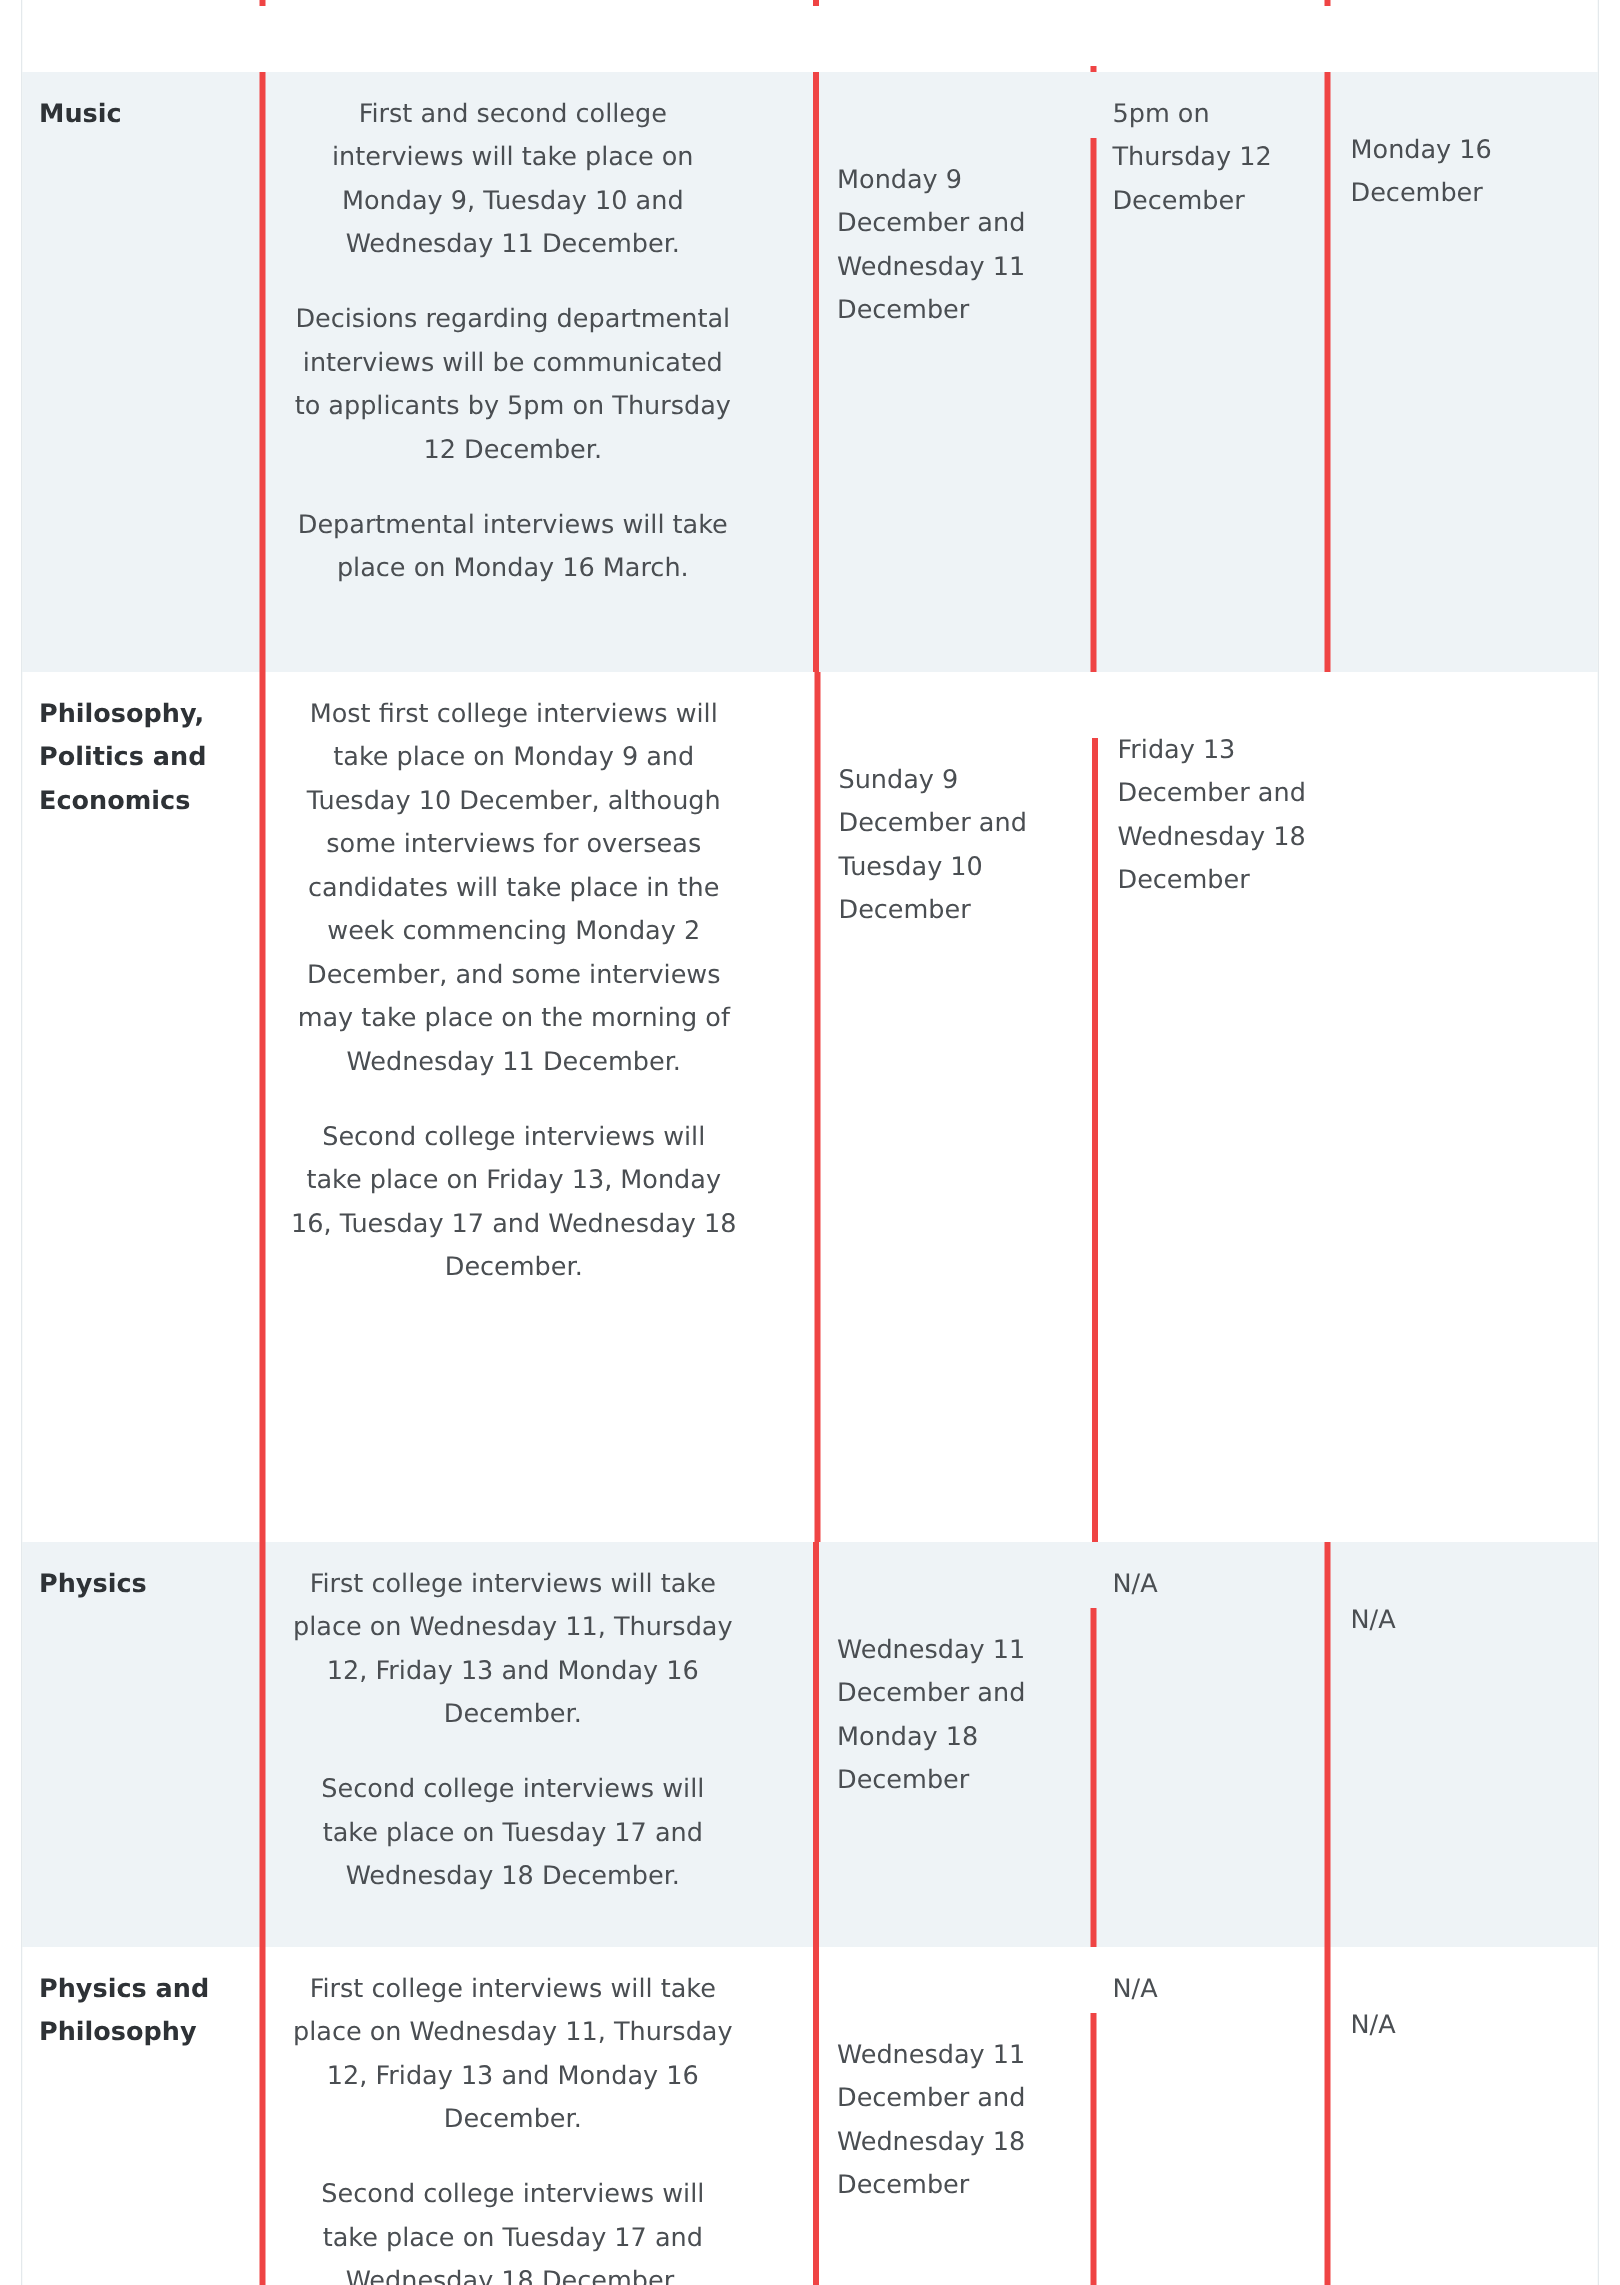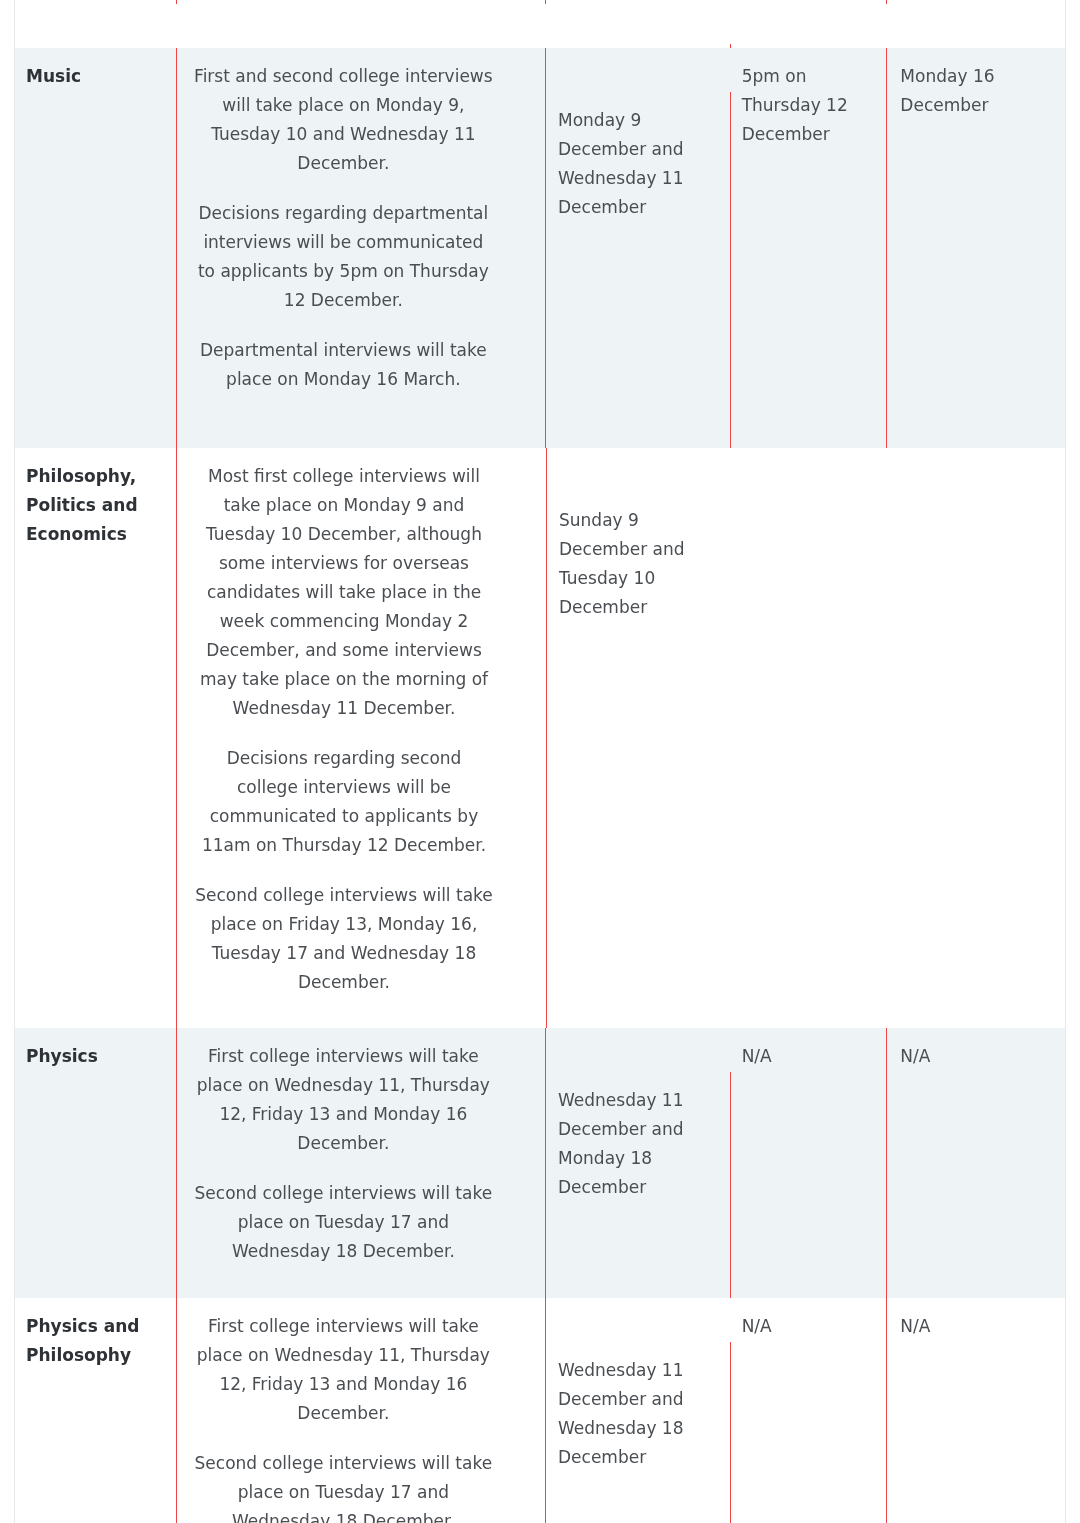--- a/index.html
+++ b/index.html
@@ -23,28 +23,28 @@
     border-right: 1px solid #e4e9ec;
   }
   .row {
     display: flex;
     align-items: stretch;
     background: #ffffff;
   }
   .row.shaded { background: #eef3f6; }
   .cell {
     box-sizing: border-box;
-    border-right: 1px solid #ef4444;
+    border-right: 4px solid #ef4444;
     padding: 14px 14px 24px 13px;
     font-size: 17px;
     line-height: 29px;
     color: #4a4e52;
     vertical-align: top;
   }
-  .cell:last-child { border-right: none; }
+  .cell:last-child { border-right: none; margin-top: 24px; }
   .c-subject {
     width: 162px;
     font-weight: bold;
     color: #2e3236;
     padding-left: 11px;
     padding-right: 18px;
   }
   .c-details {
     width: 370px;
     padding-left: 17px;
@@ -83,24 +83,24 @@
           <p>Departmental interviews will take place on Monday 16 March.</p>
         </div>
         <div class="cell c-d1">Monday 9 December and Wednesday 11 December</div>
         <div class="cell c-d2">5pm on Thursday 12 December</div>
         <div class="cell c-d3">Monday 16 December</div>
       </div>
       <div class="row">
         <div class="cell c-subject">Philosophy, Politics and Economics</div>
         <div class="cell c-details">
           <p>Most first college interviews will take place on Monday 9 and Tuesday 10 December, although some interviews for overseas candidates will take place in the week commencing Monday 2 December, and some interviews may take place on the morning of Wednesday 11 December.</p>
-          <p>Decisions regarding second college interviews will be communicated to applicants by 11am on Thursday 12 December.</p>
           <p>Second college interviews will take place on Friday 13, Monday 16, Tuesday 17 and Wednesday 18 December.</p>
         </div>
         <div class="cell c-d1">Sunday 9 December and Tuesday 10 December</div>
+        <div class="cell c-d3">Friday 13 December and Wednesday 18 December</div>
       </div>
       <div class="row shaded">
         <div class="cell c-subject">Physics</div>
         <div class="cell c-details">
           <p>First college interviews will take place on Wednesday 11, Thursday 12, Friday 13 and Monday 16 December.</p>
           <p>Second college interviews will take place on Tuesday 17 and Wednesday 18 December.</p>
         </div>
         <div class="cell c-d1">Wednesday 11 December and Monday 18 December</div>
         <div class="cell c-d2">N/A</div>
         <div class="cell c-d3">N/A</div>

